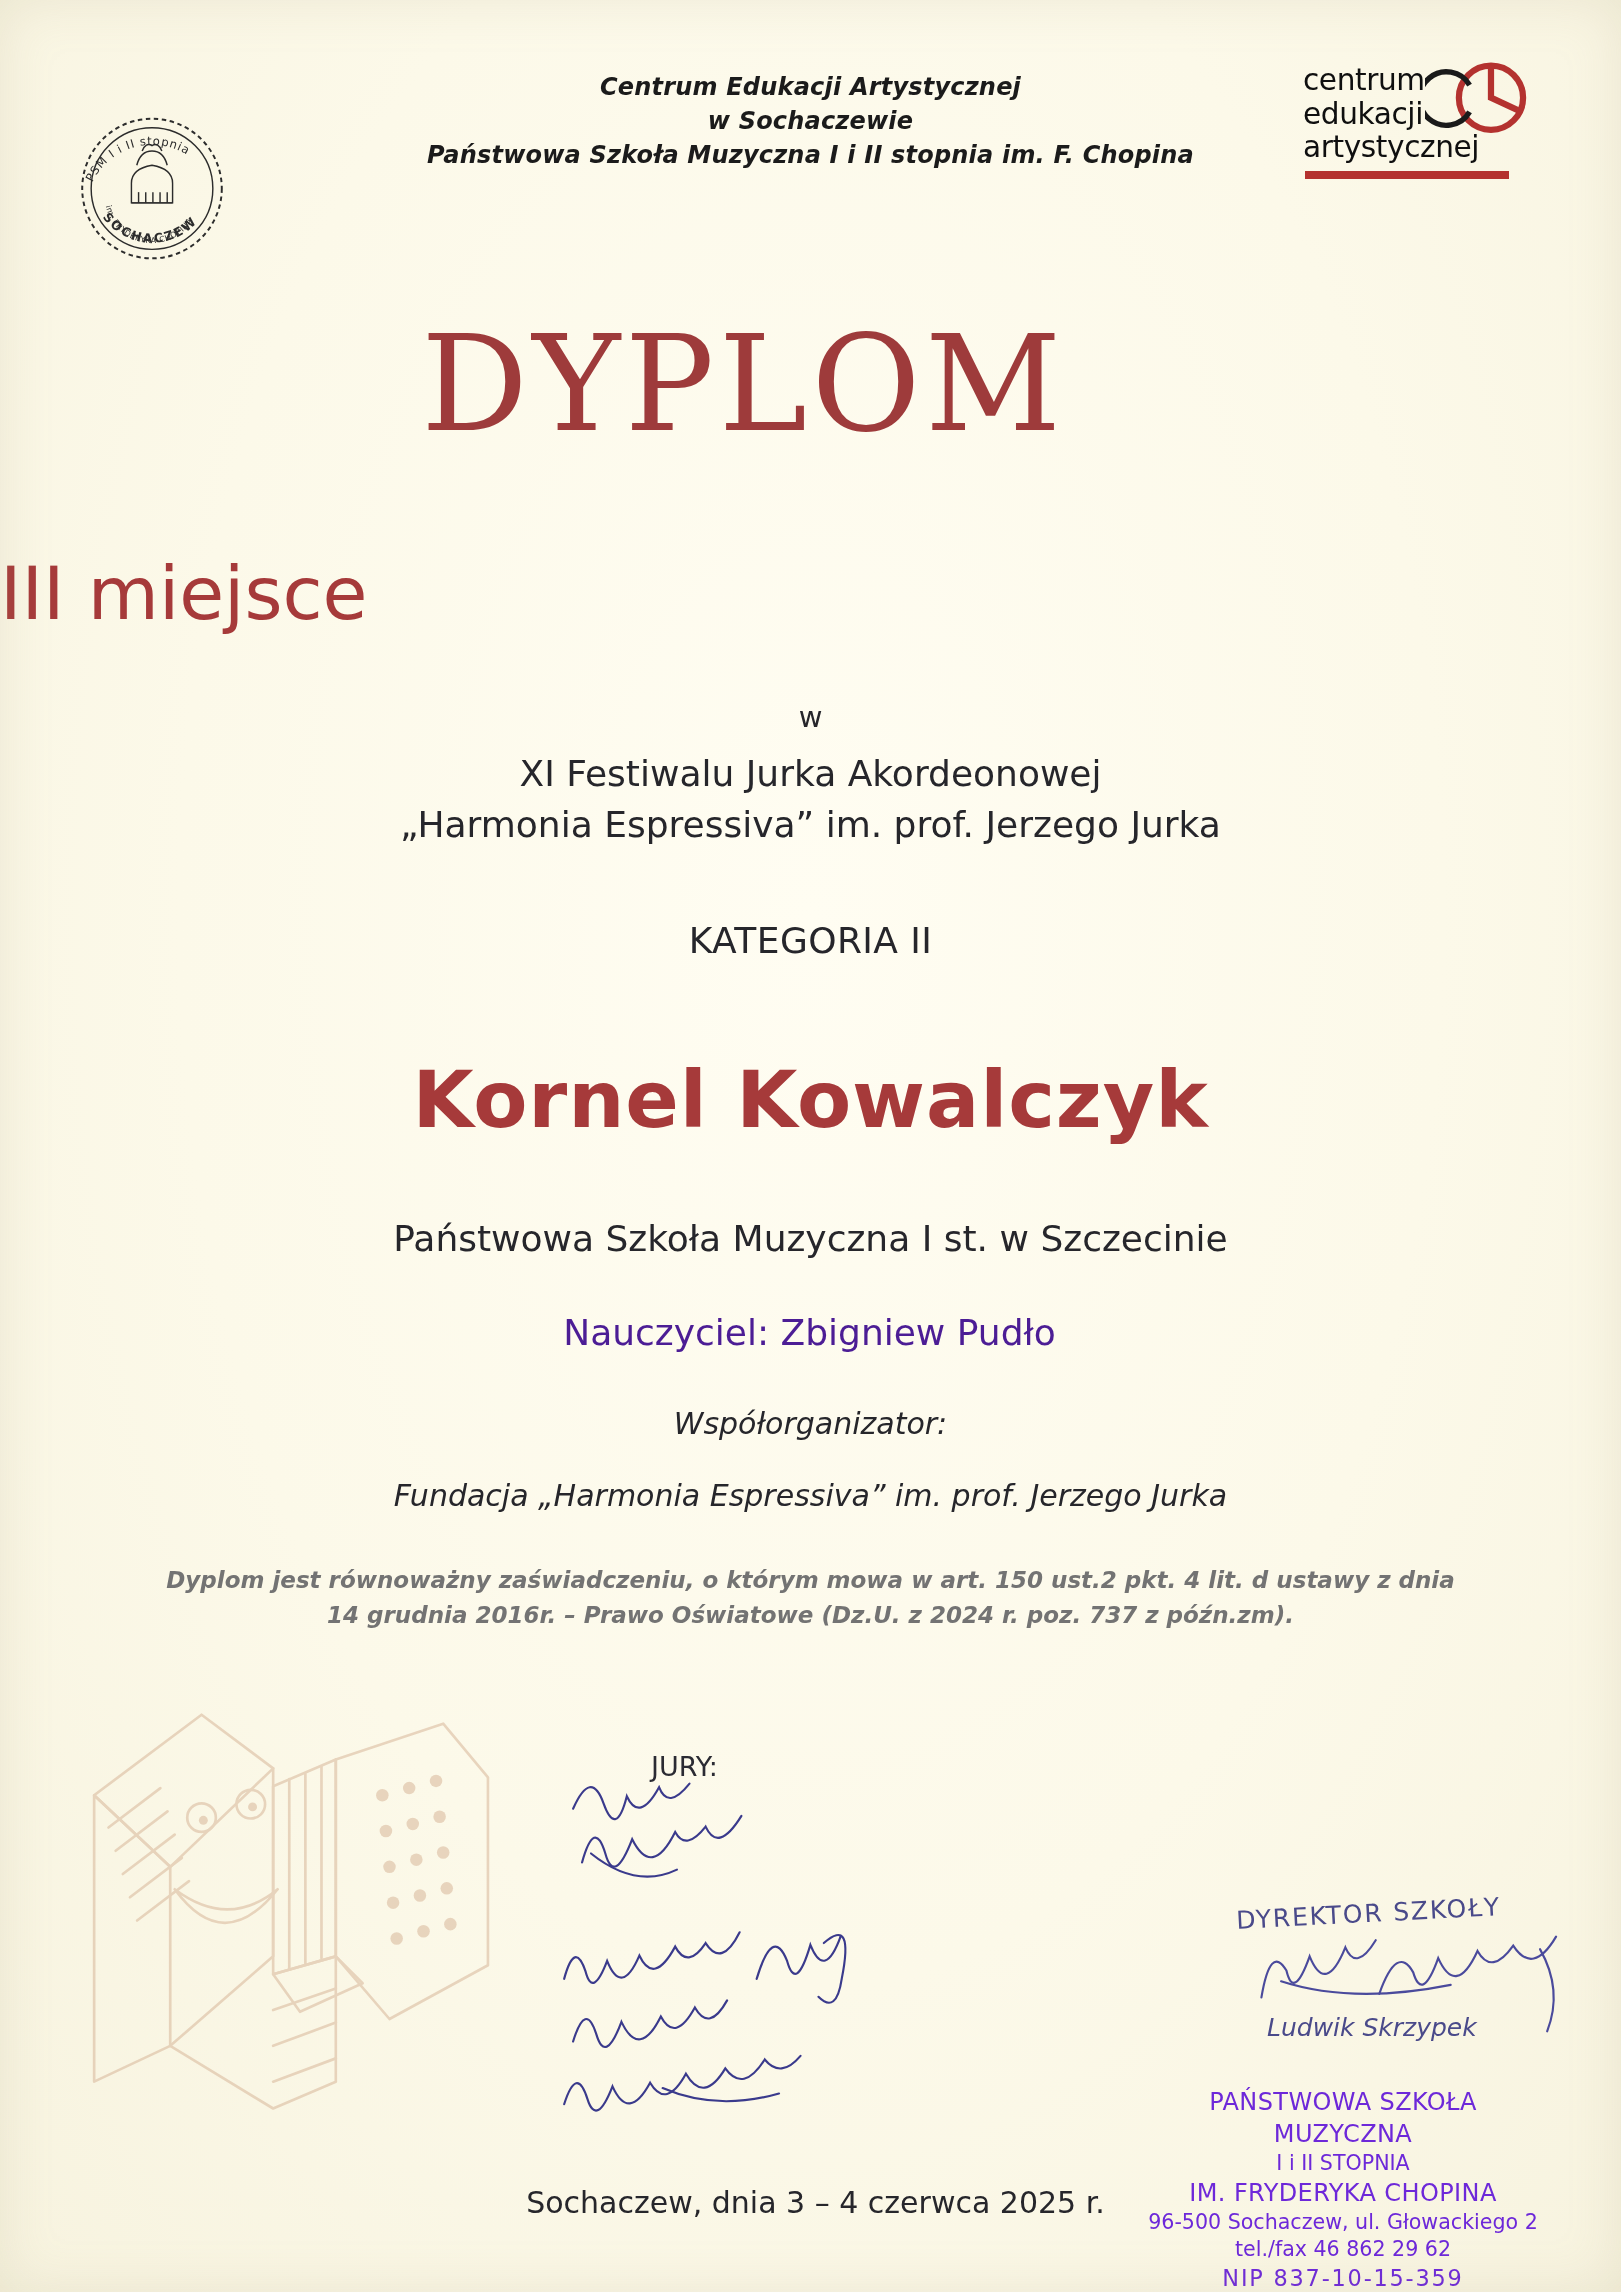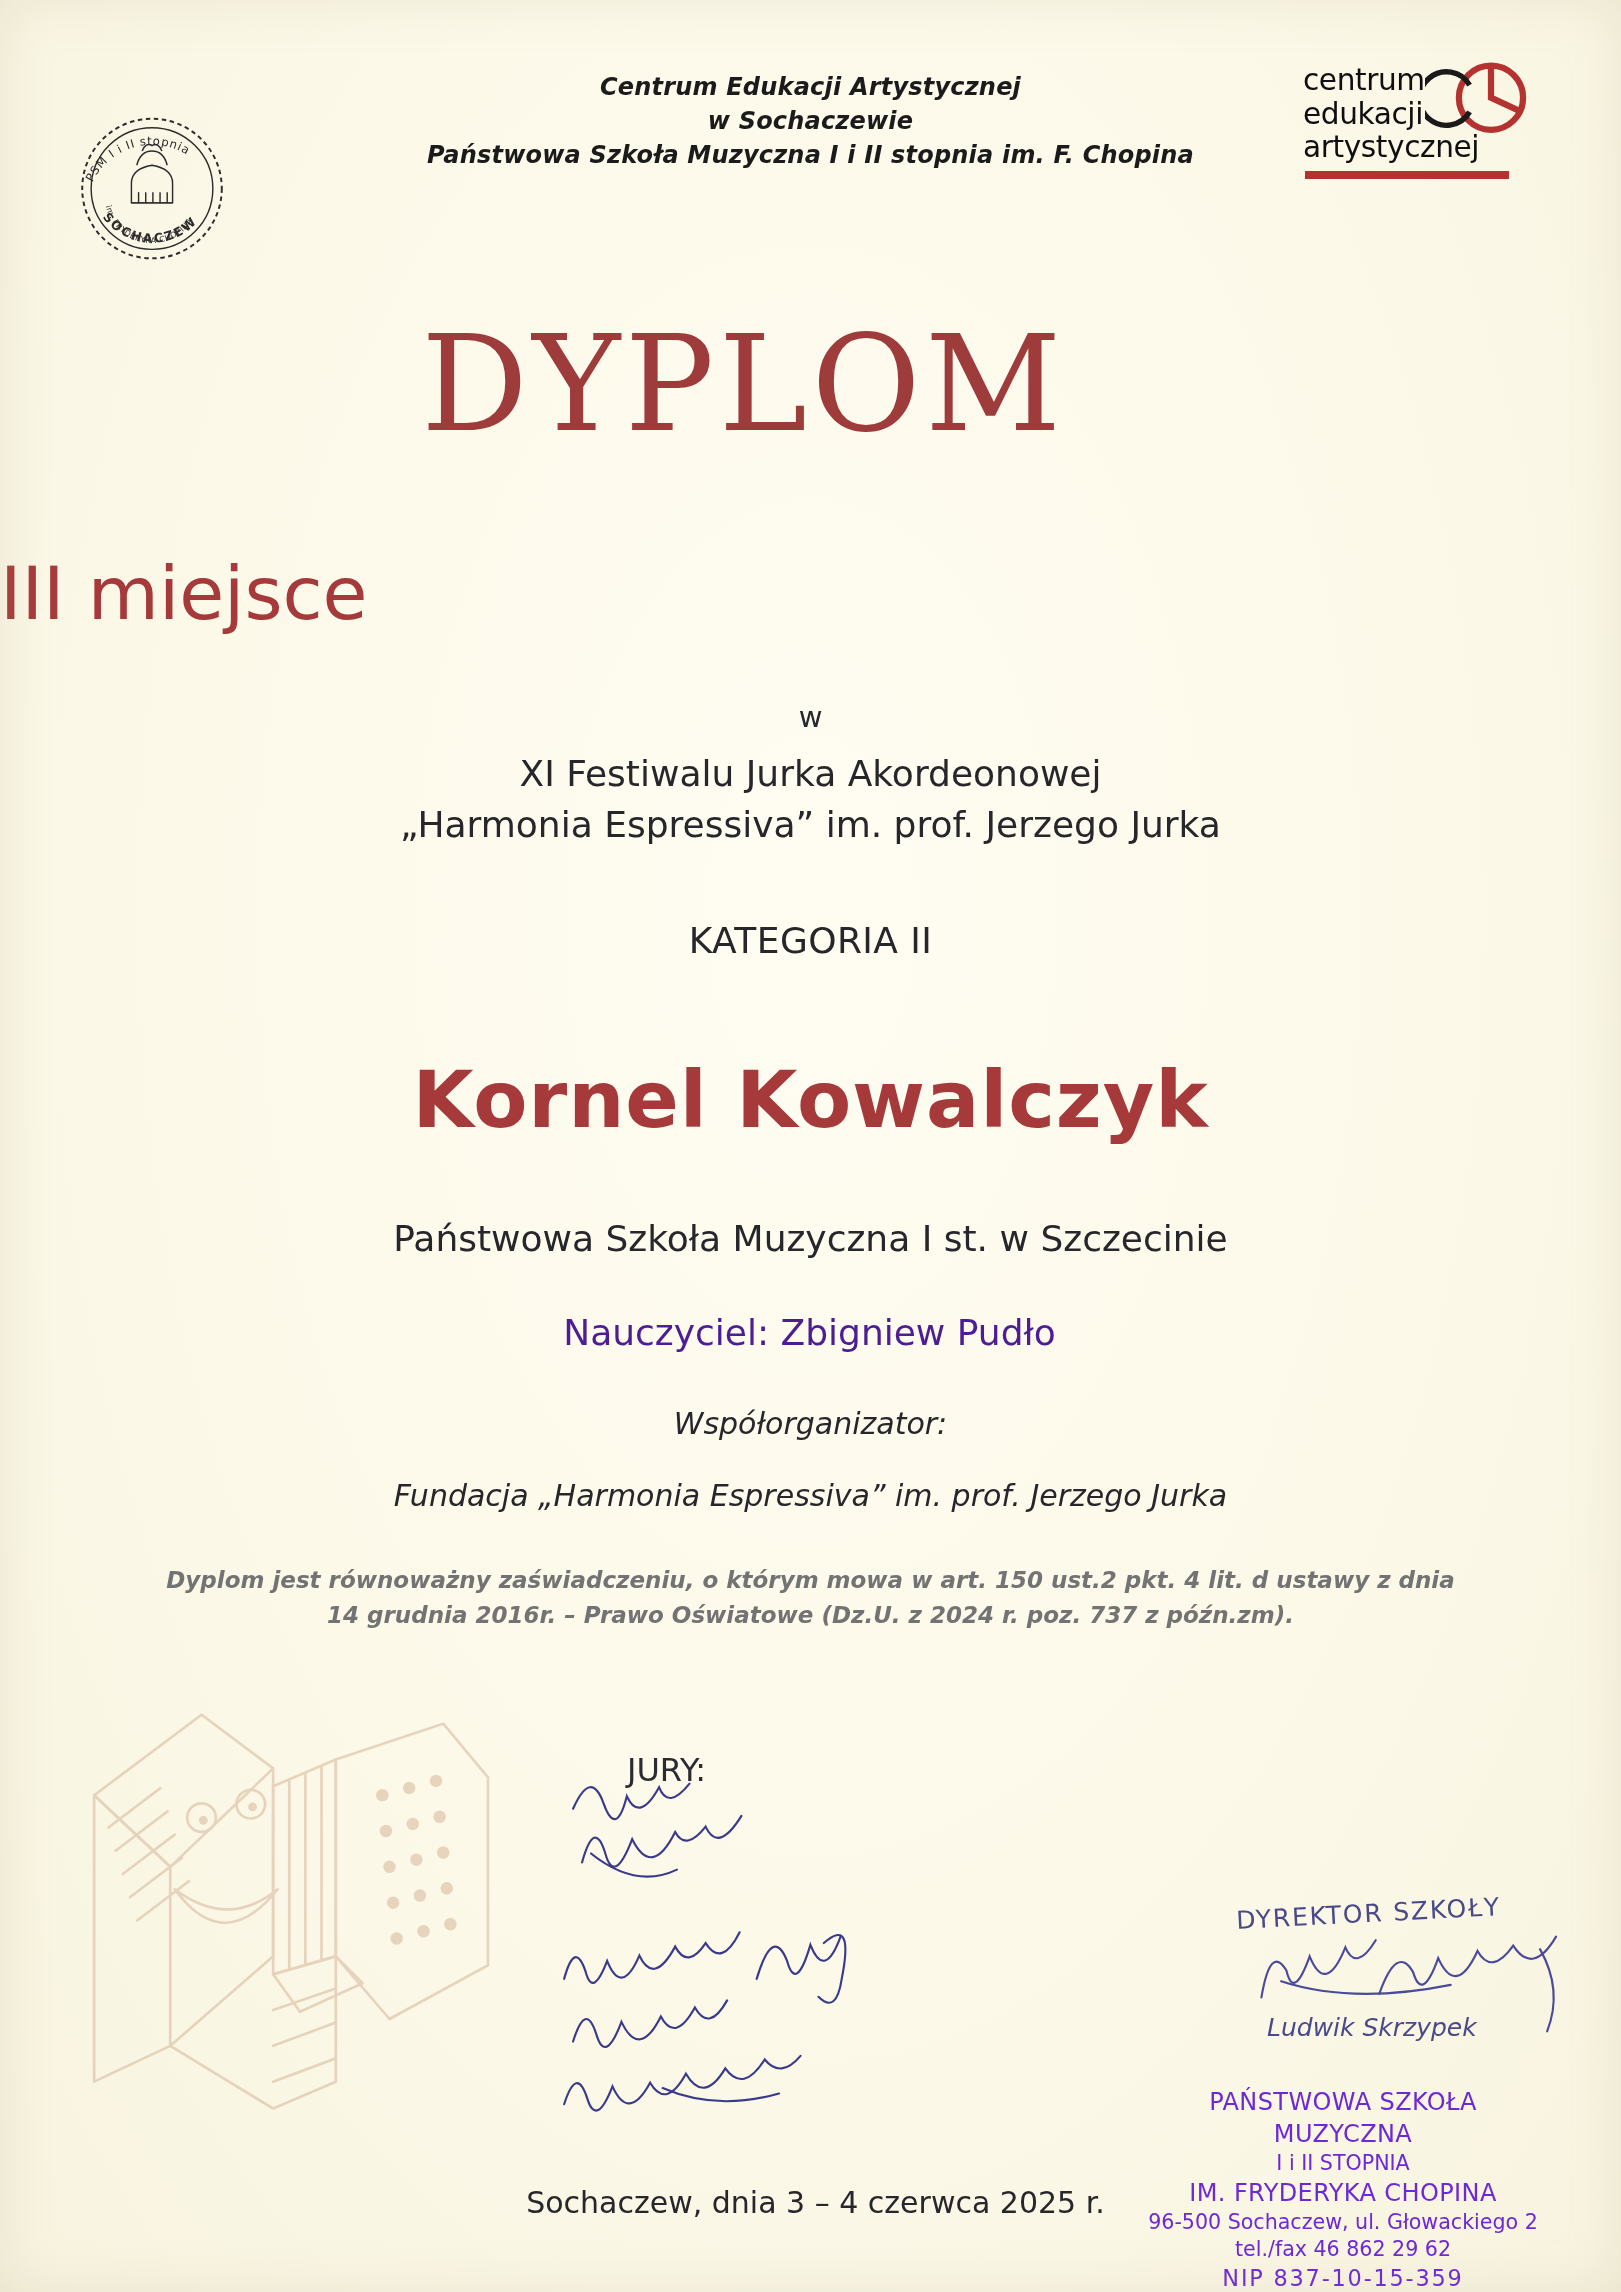--- a/index.html
+++ b/index.html
@@ -206,23 +206,23 @@
   .accordion-art {
     position: absolute;
     left: 67px;
     top: 1661px;
     width: 466px;
     height: 537px;
     opacity: 0.55;
   }
   .jury-label {
     position: absolute;
-    left: 627px;
+    left: 651px;
     top: 1751px;
-    font-size: 32px;
+    font-size: 27px;
     color: #2b2b33;
   }
   .jury-signatures {
     position: absolute;
     left: 555px;
     top: 1755px;
     width: 466px;
     height: 394px;
   }
   .date-line {

